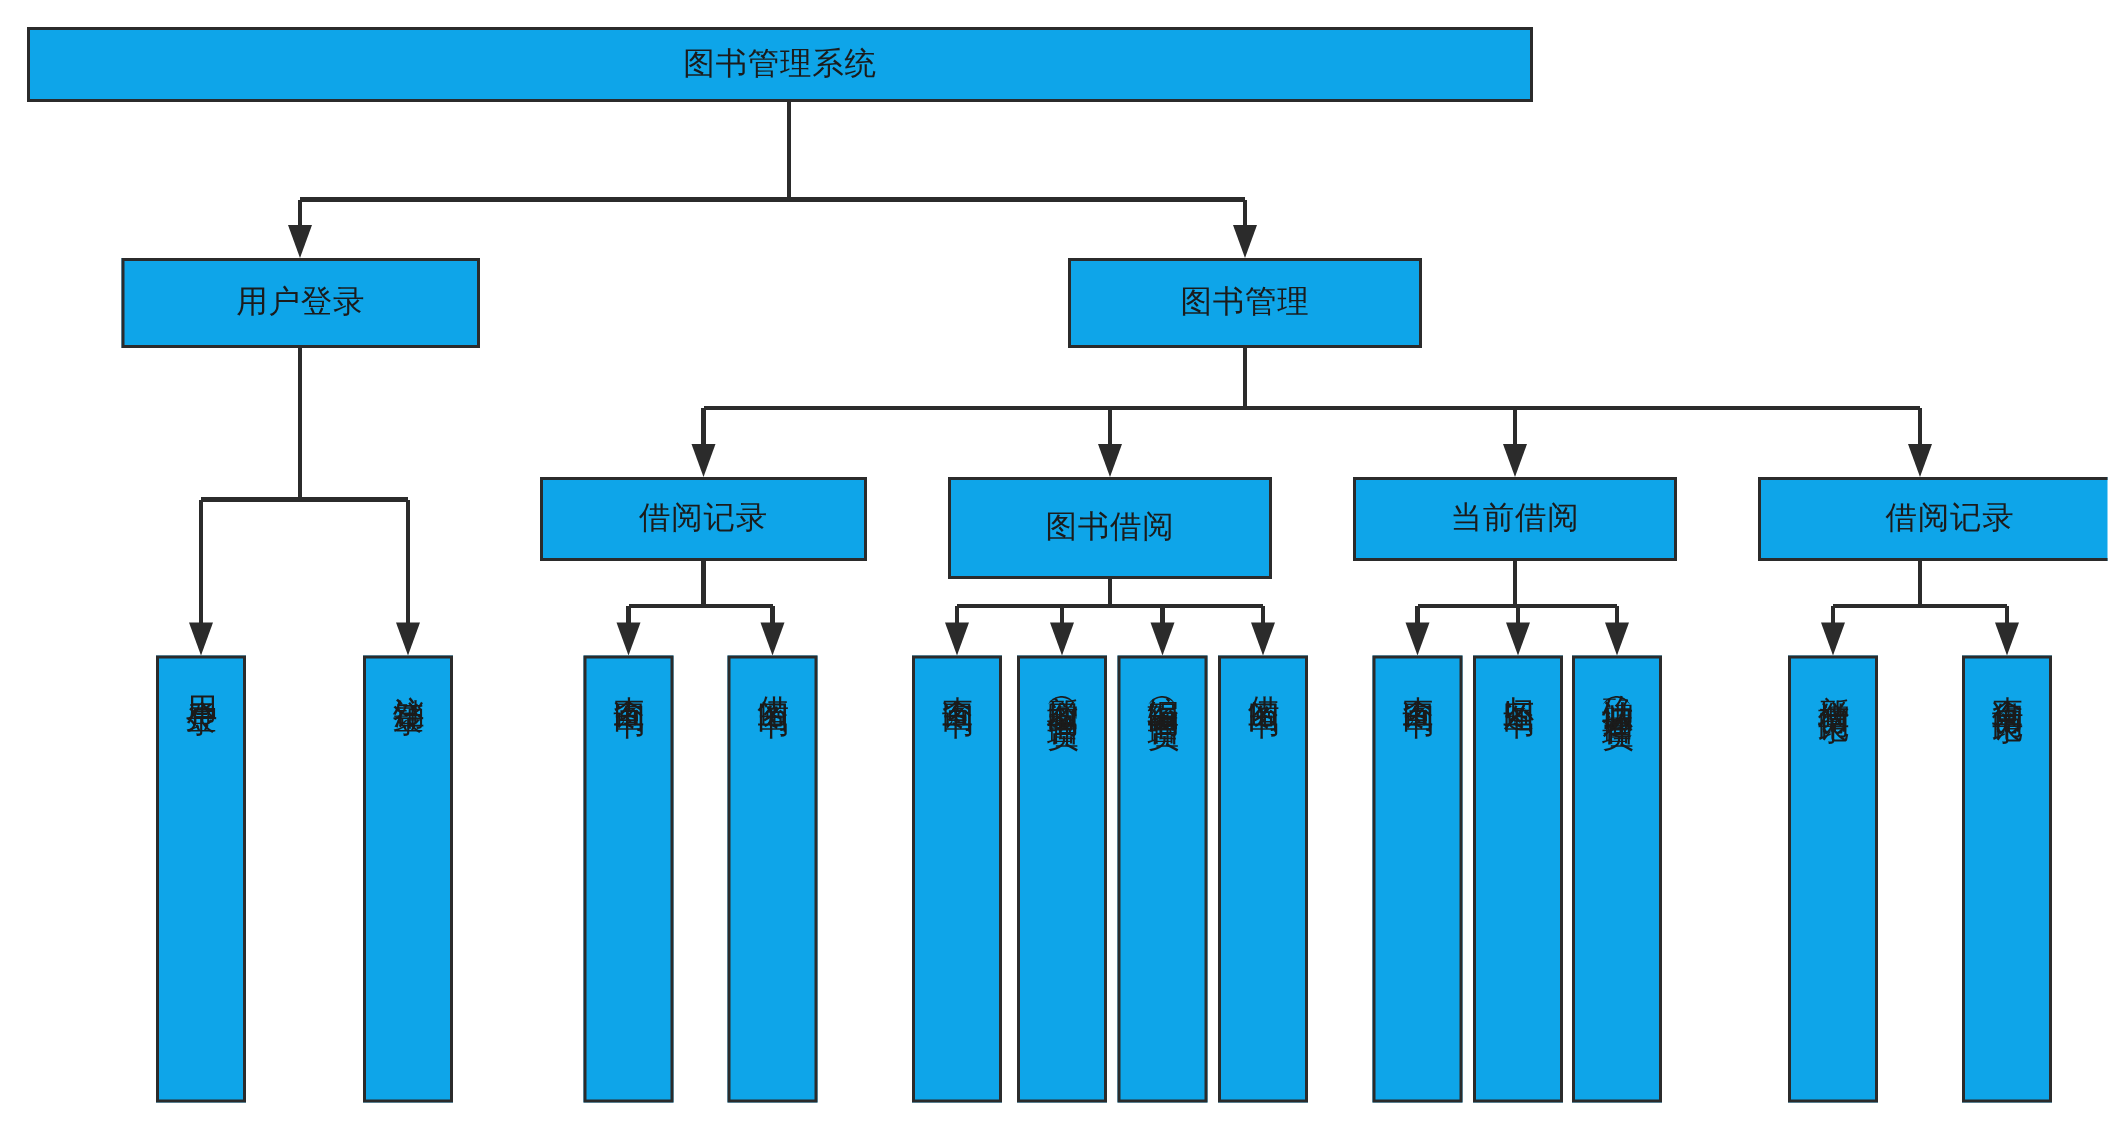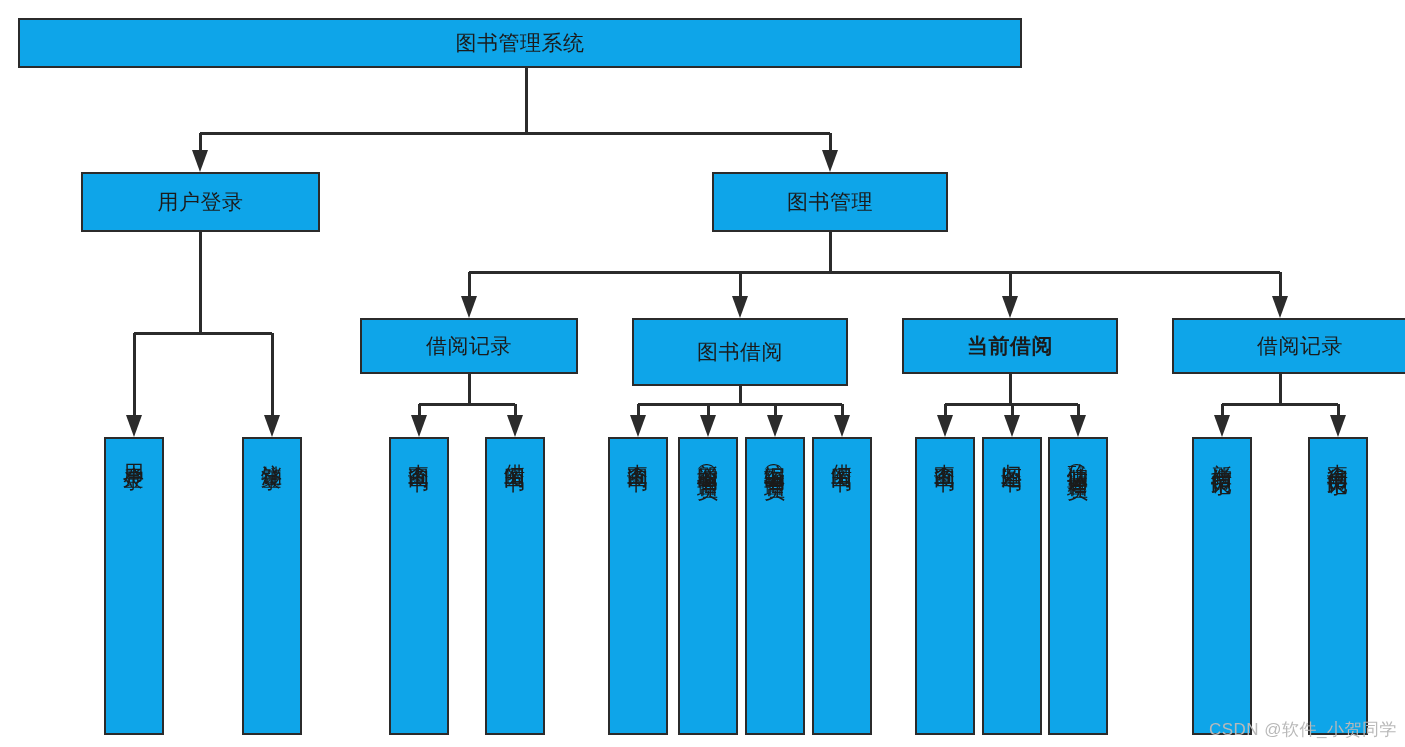--- a/index.html
+++ b/index.html
@@ -142,21 +142,21 @@
       </div>
       <div class="node horizontal" style="left: 712px; top: 172px; width: 236px; height: 60px; align-items: center;">
         <span class="node-label">图书管理</span>
       </div>
       <div class="node horizontal" style="left: 360px; top: 318px; width: 218px; height: 56px;">
         <span class="node-label">借阅记录</span>
       </div>
       <div class="node horizontal" style="left: 632px; top: 318px; width: 216px; height: 68px;">
         <span class="node-label">图书借阅</span>
       </div>
-      <div class="node horizontal" style="left: 902px; top: 318px; width: 216px; height: 56px; font-weight: bold;">
+      <div class="node horizontal" style="left: 902px; top: 318px; width: 216px; height: 56px;">
         <span class="node-label">当前借阅</span>
       </div>
       <div class="node horizontal" style="left: 1172px; top: 318px; width: 256px; height: 56px;">
         <span class="node-label">借阅记录</span>
       </div>
       <div class="node vertical" style="left: 104px; top: 437px; width: 60px; height: 298px;">
         <span class="node-label">用户登录</span>
       </div>
       <div class="node vertical" style="left: 242px; top: 437px; width: 60px; height: 298px;">
         <span class="node-label">注销登录</span>
@@ -189,14 +189,13 @@
         <span class="node-label">确认归还（管理员）</span>
       </div>
       <div class="node vertical" style="left: 1192px; top: 437px; width: 60px; height: 298px;">
         <span class="node-label">新增借阅记录</span>
       </div>
       <div class="node vertical" style="left: 1308px; top: 437px; width: 60px; height: 298px;">
         <span class="node-label">查询借阅记录</span>
       </div>
     </div>
 
-  <div id="watermark">CSDN @软件_小贺同学</div>
 </div>
 
 </body></html>

